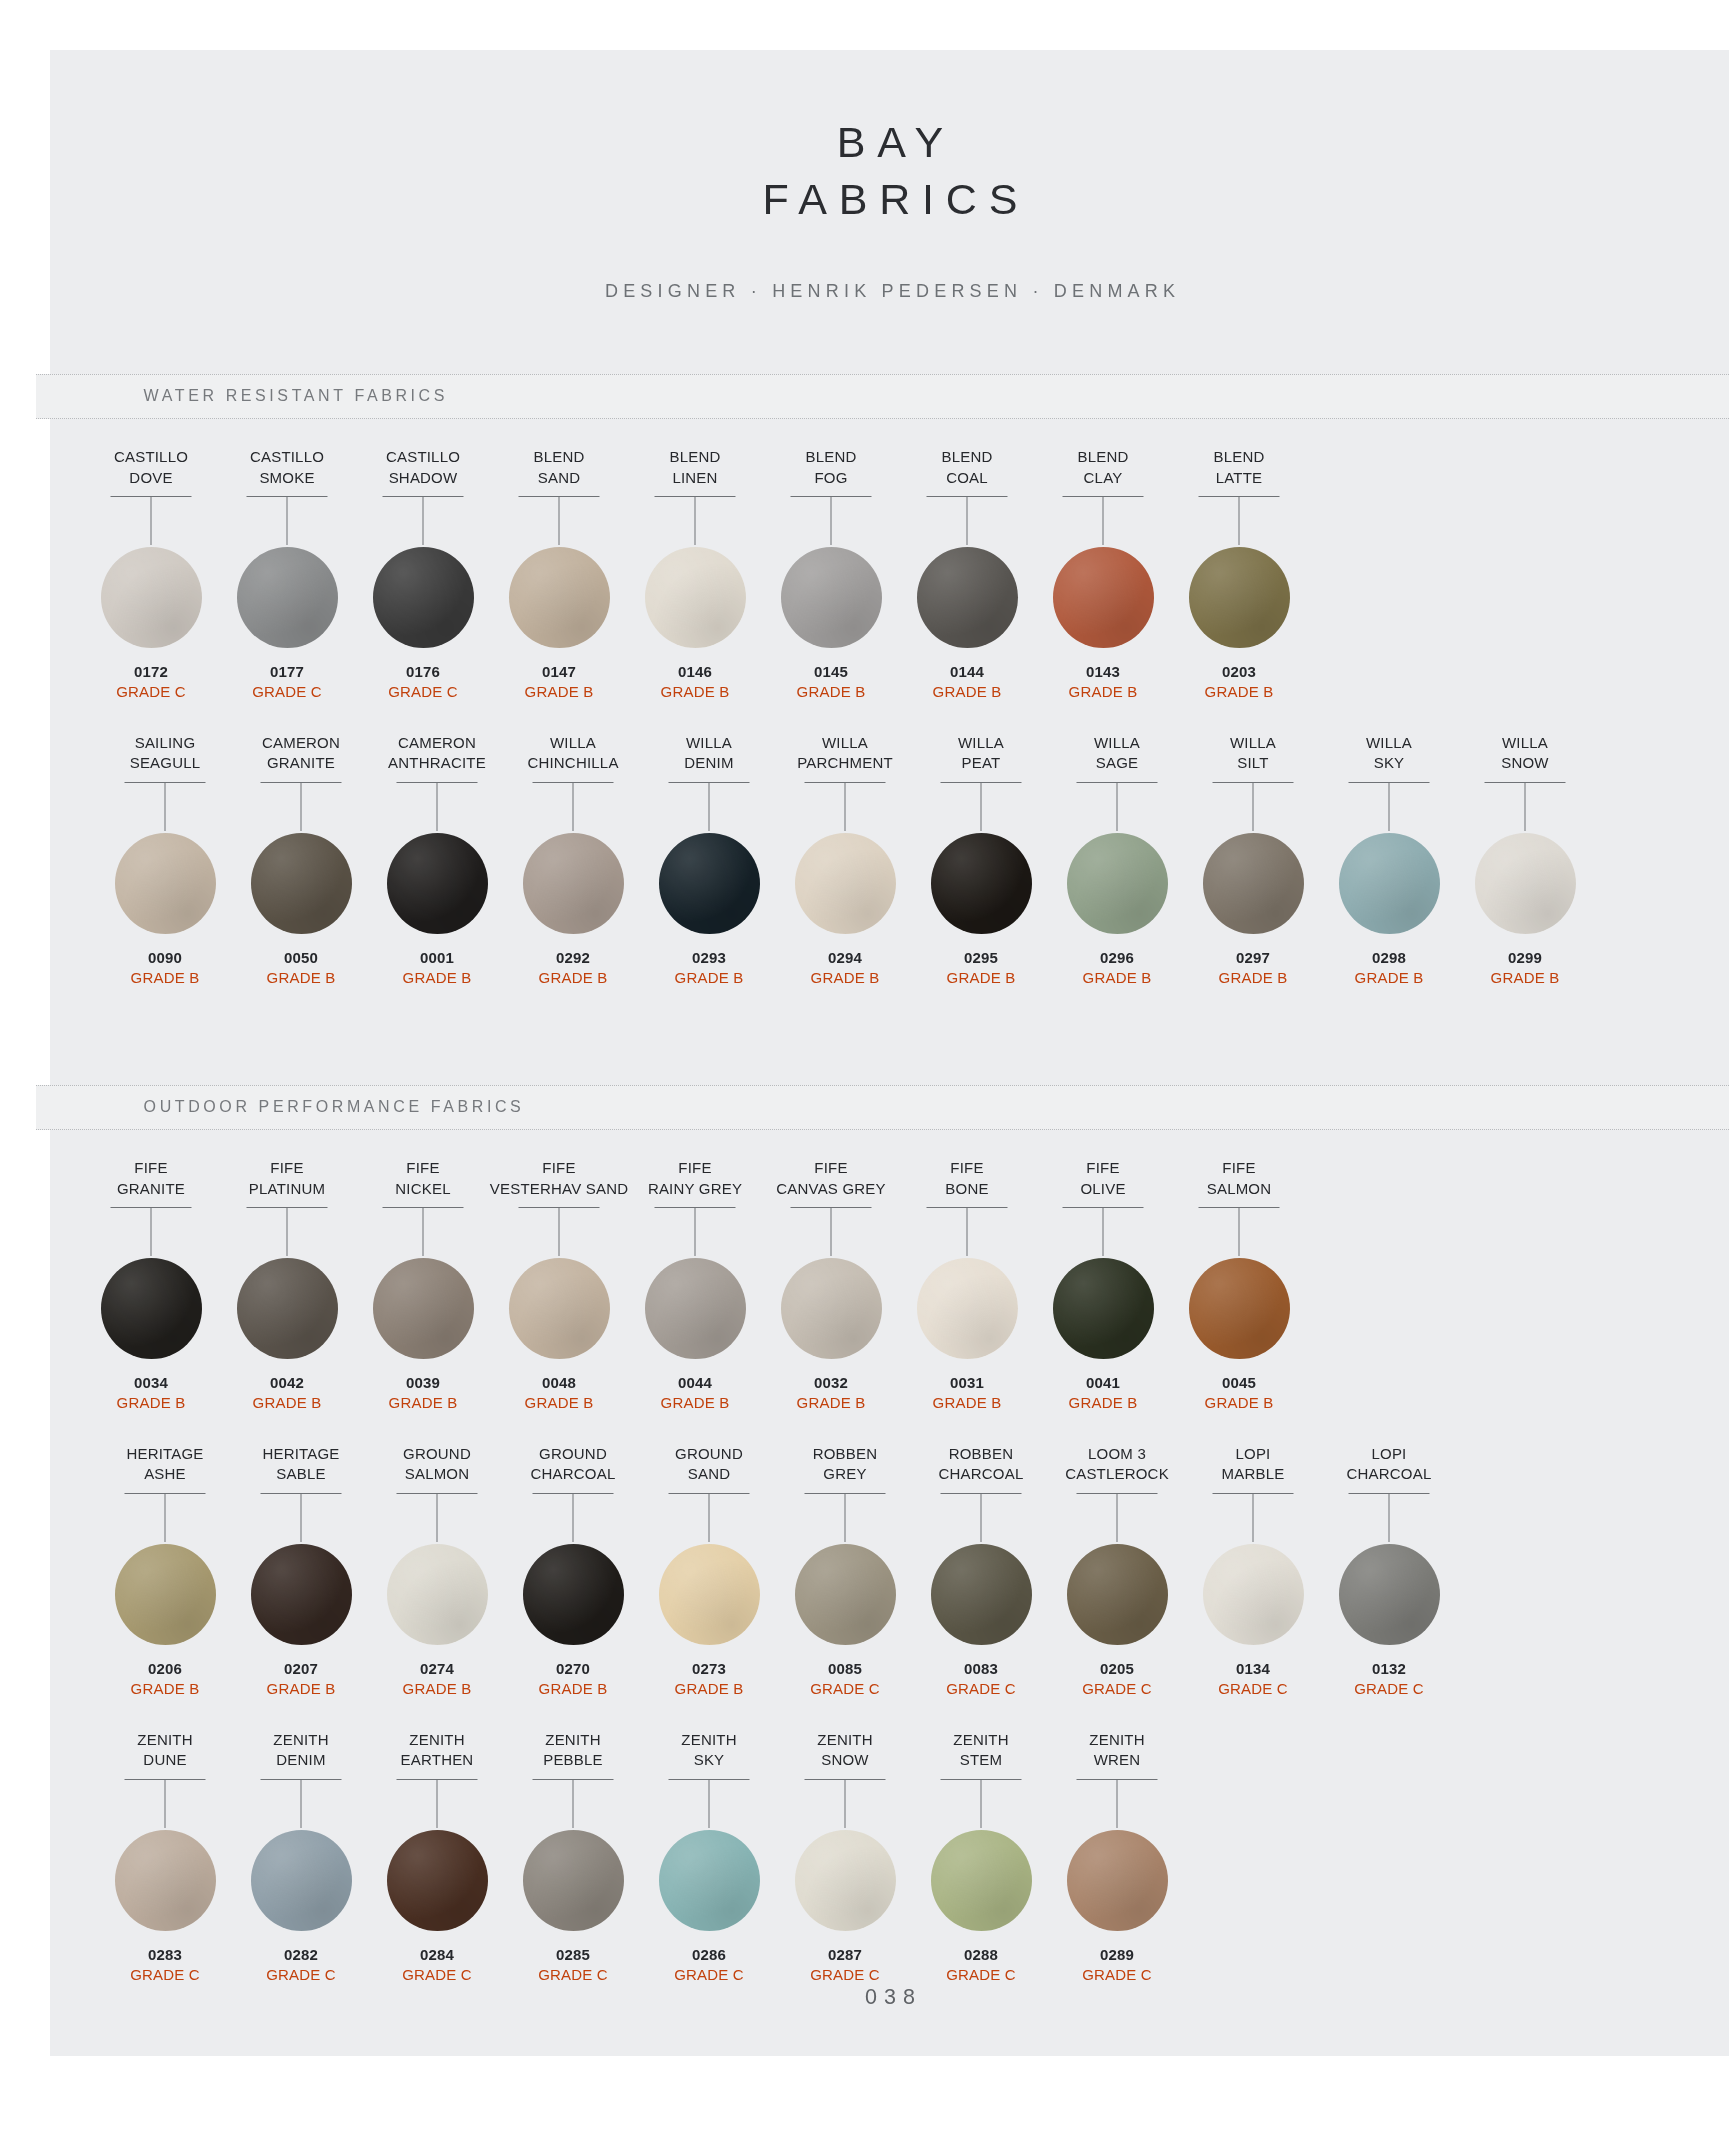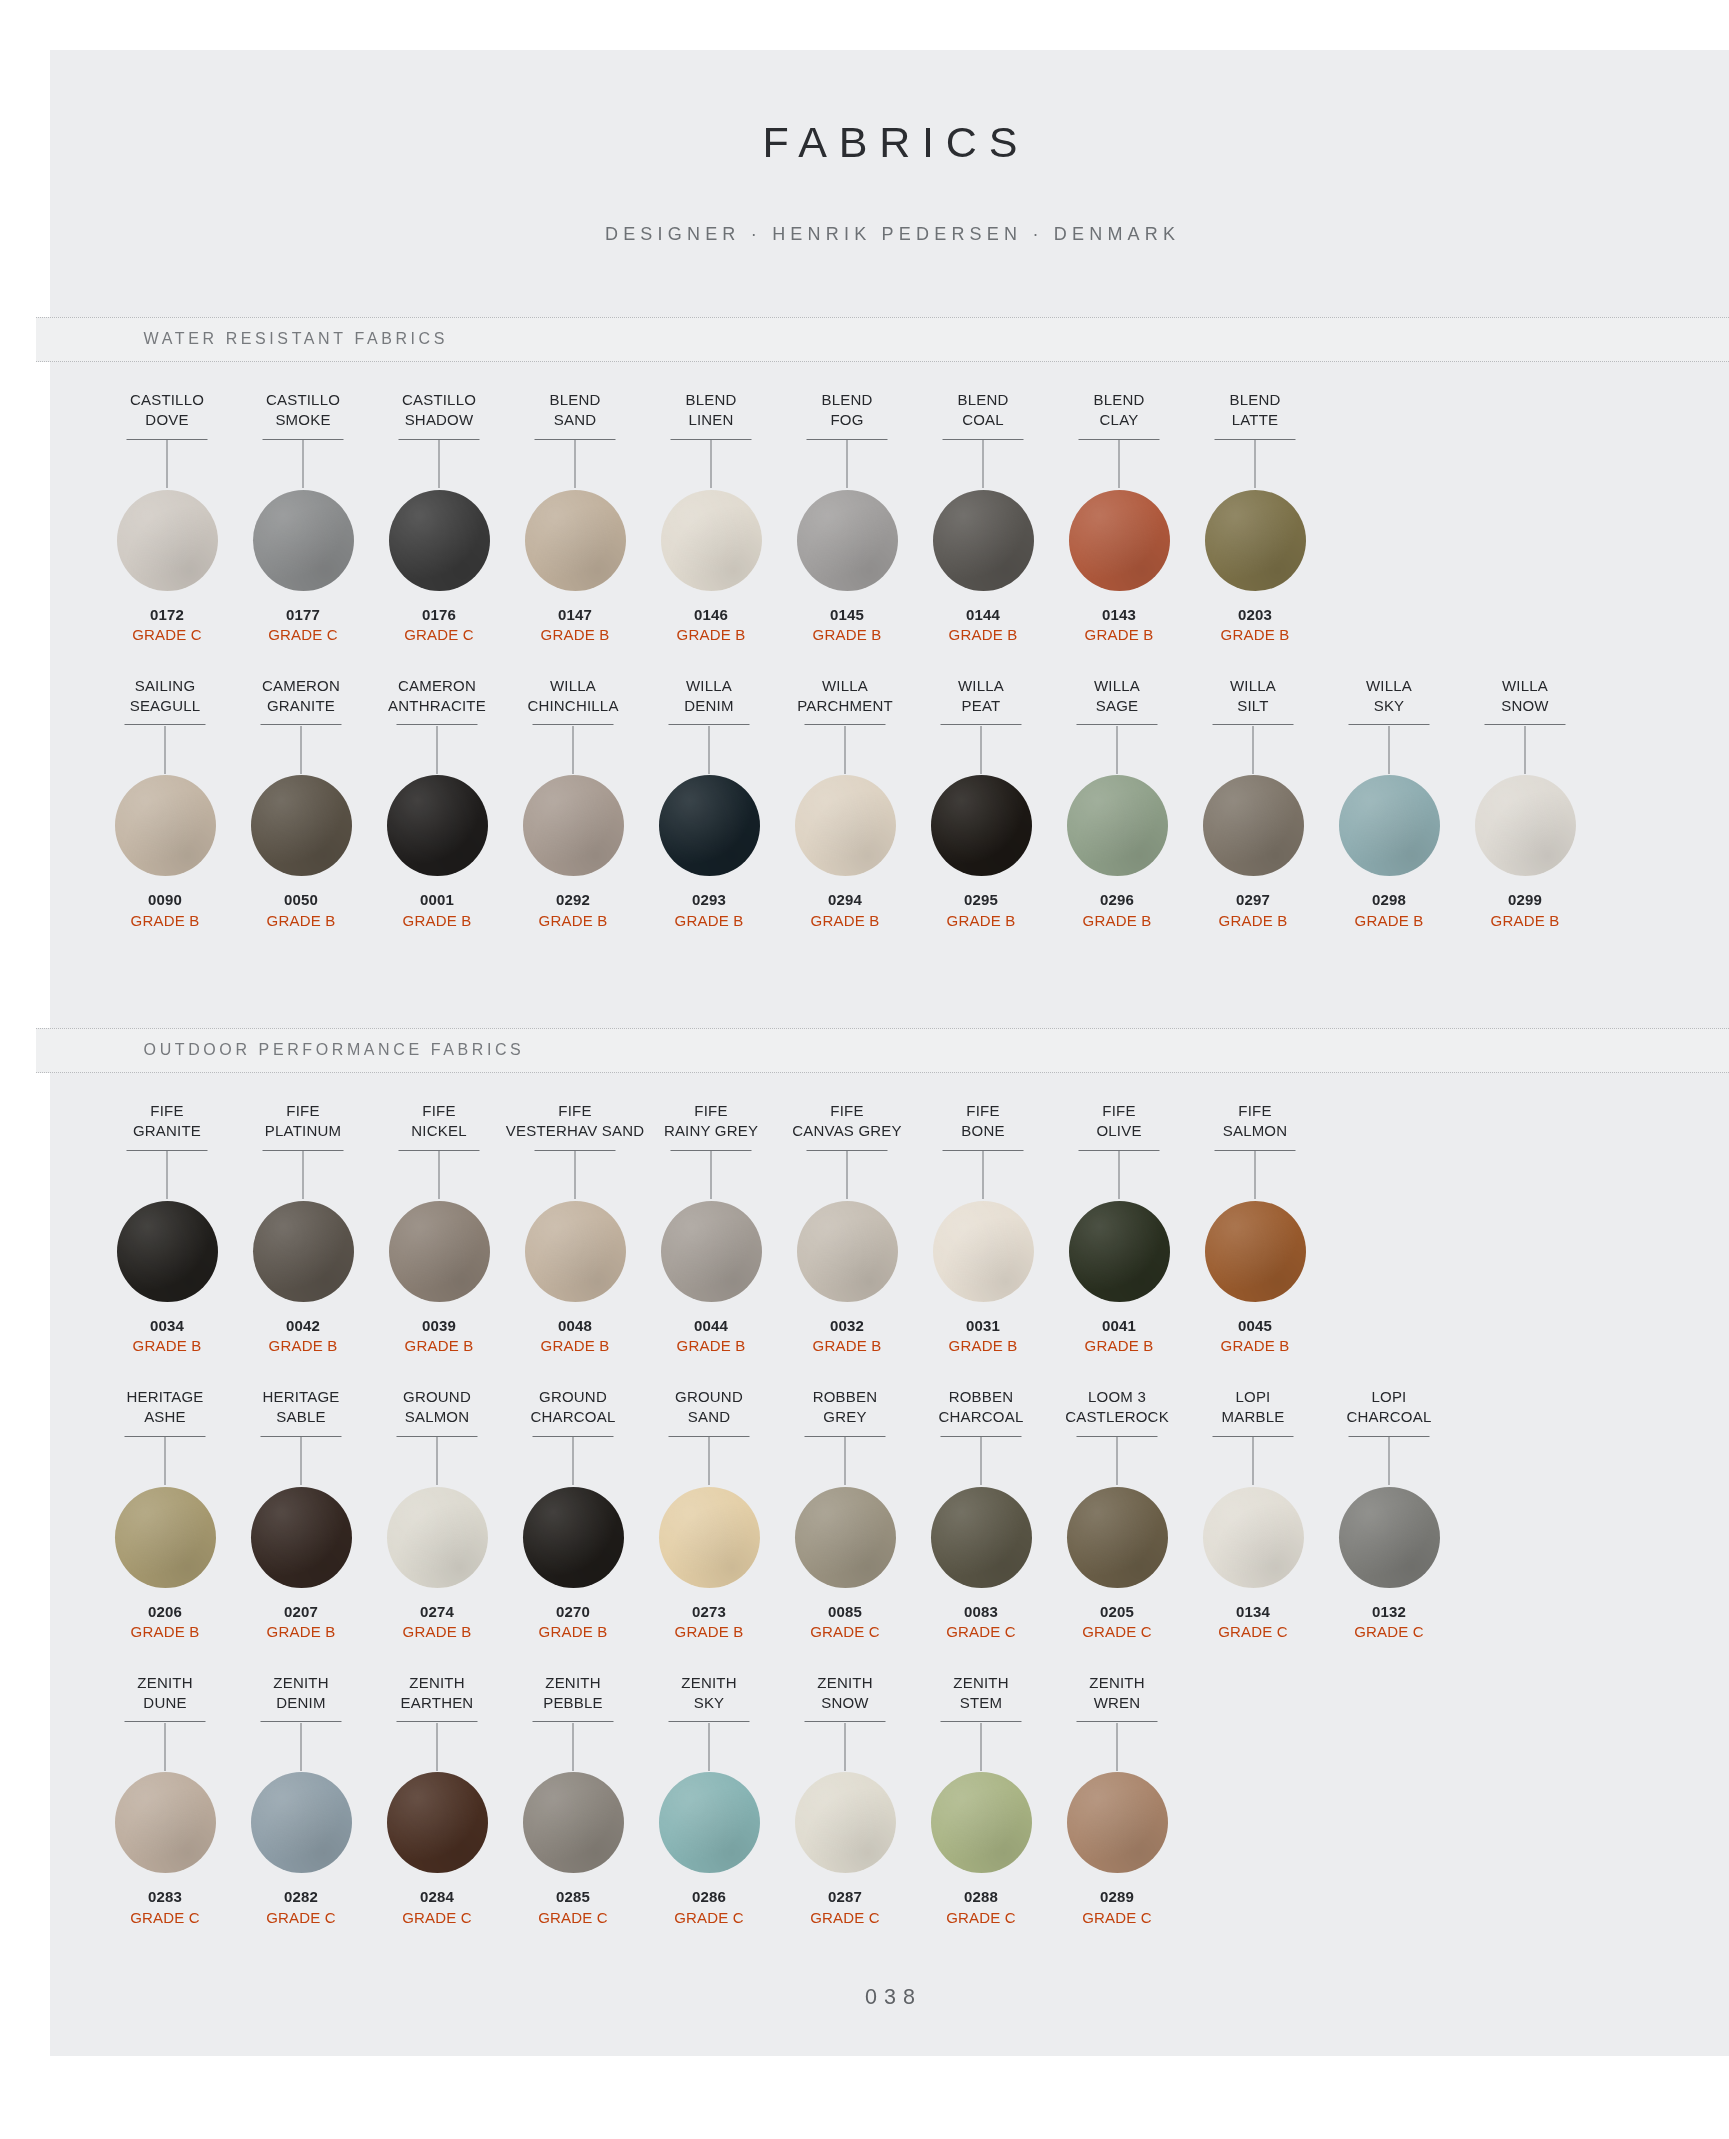--- a/index.html
+++ b/index.html
@@ -66,21 +66,21 @@
     text-indent:3.6px;
     white-space:nowrap;
   }
 
   
   .row{
     display:flex;
     flex-wrap:nowrap;
     padding-left:33px;
   }
-  .row.r-top{ padding-top:28px;margin-left:16px; }
+  .row.r-top{ padding-top:28px; }
   .row.r-next{ padding-top:30.5px;margin-left:14px; }
 
   .cell{
     width:136px;
     flex:0 0 136px;
     display:flex;
     flex-direction:column;
     align-items:center;
   }
   .name{
@@ -169,20 +169,21 @@
     text-indent:7px;
   }
 </style>
 </head>
 <body>
 
 <div id="page">
   <div class="sheet">
 
     <div class="masthead">
+      <div class="title-line">BAY</div>
       <div class="title-line">FABRICS</div>
       <div class="subtitle">DESIGNER · HENRIK PEDERSEN · DENMARK</div>
     </div>
 
     <div class="sec-gap-a"></div>
 
     <div id="sections">
         <div class="section">
           <div class="band">
             <div class="band-label">WATER RESISTANT FABRICS</div>

